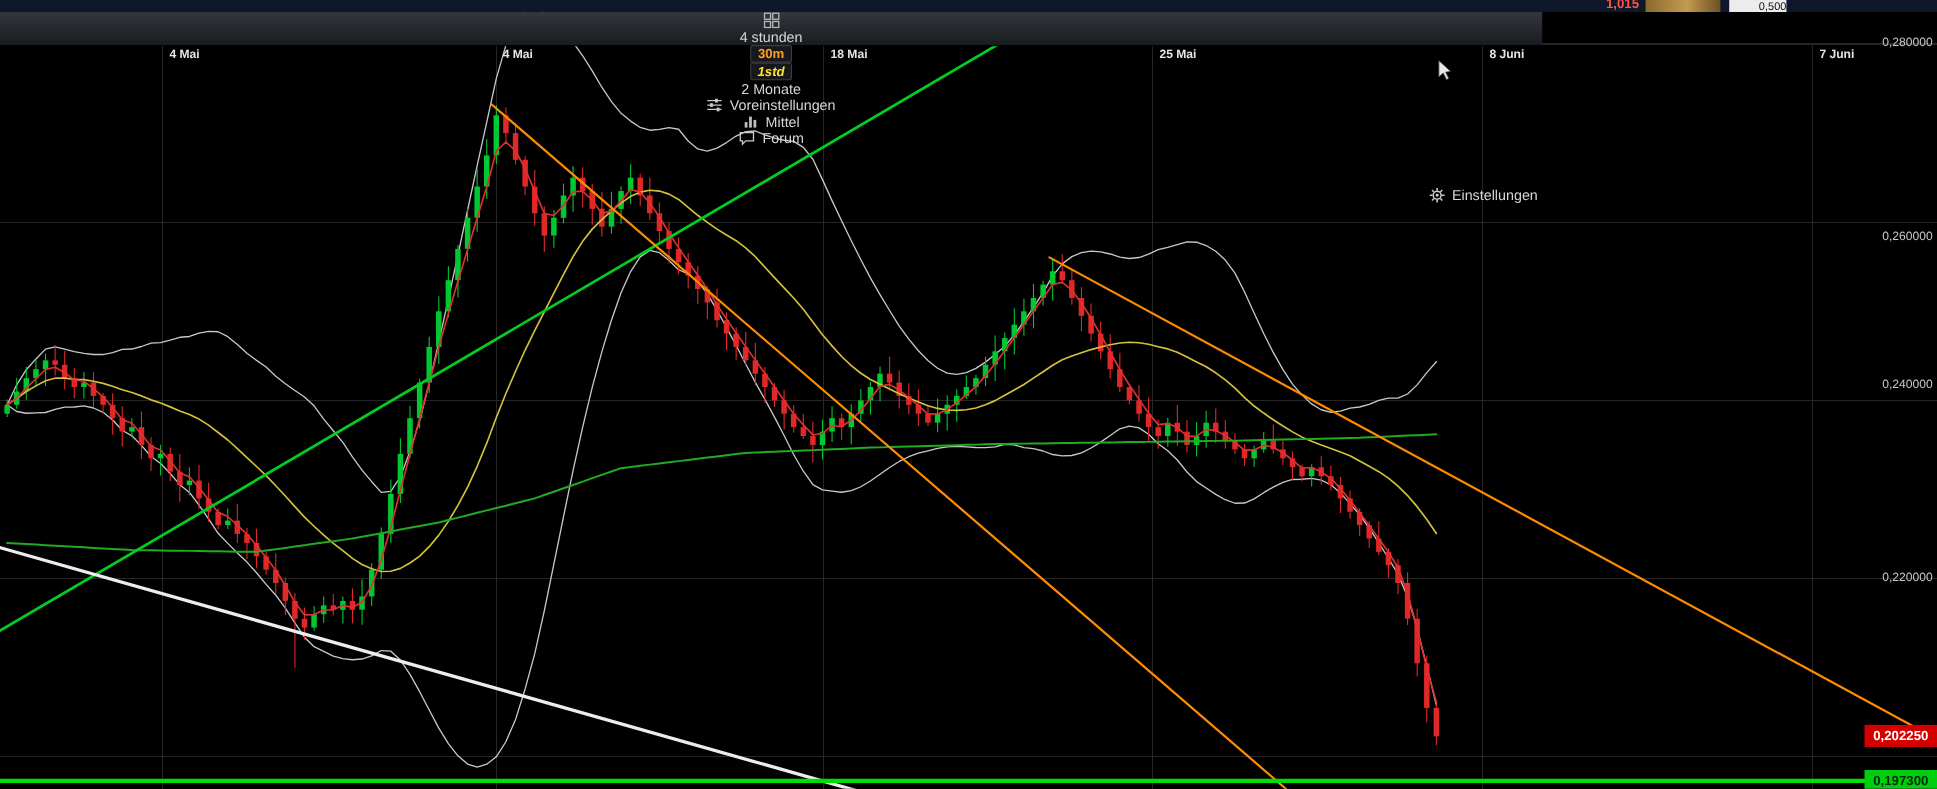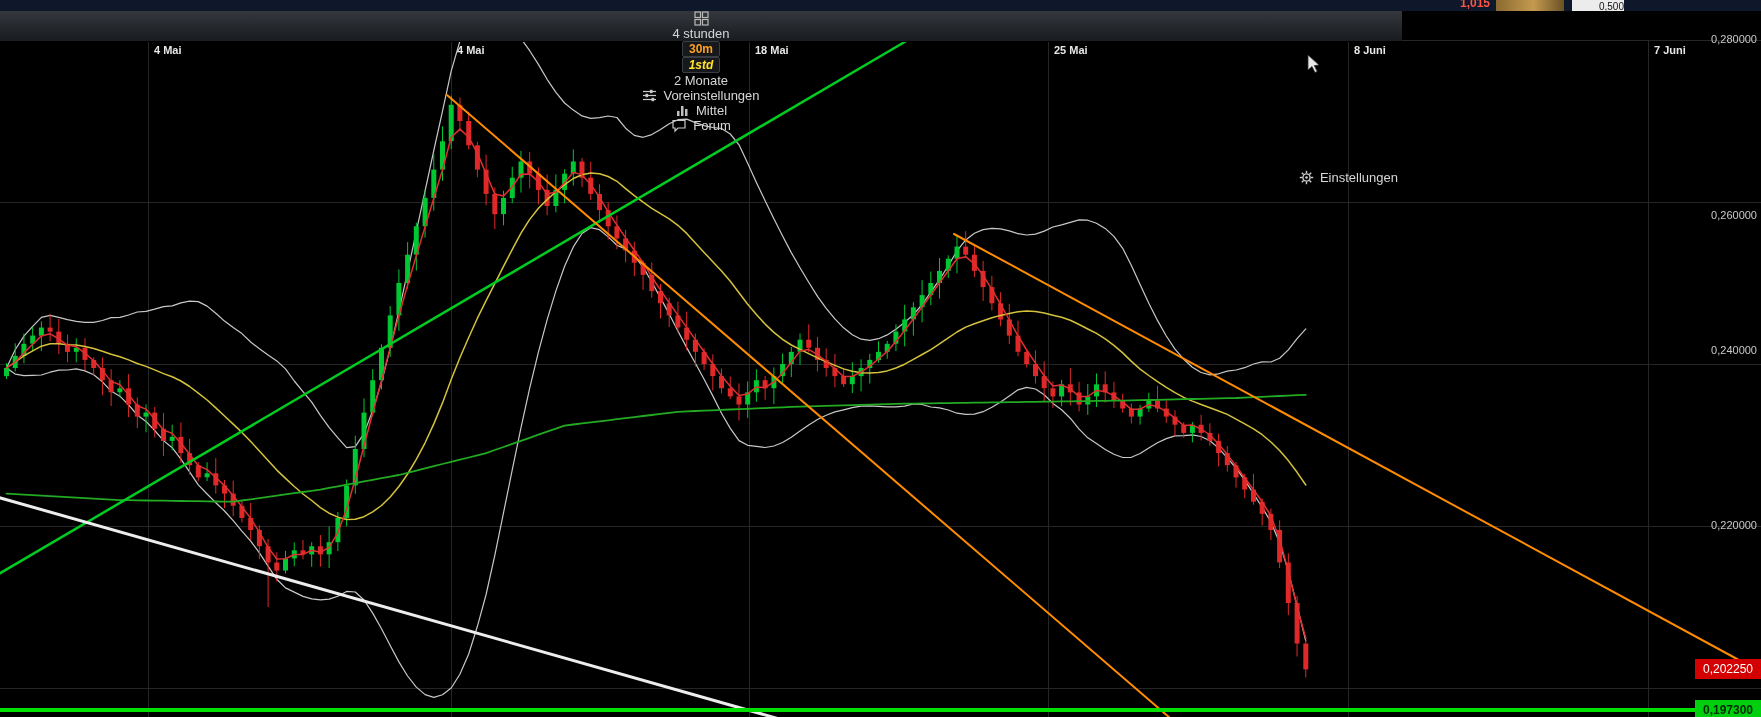--- a/index.html
+++ b/index.html
@@ -28,21 +28,21 @@
   .tb-right{margin-left:auto;display:flex;align-items:center;gap:6px;padding:0 4px 0 12px;cursor:pointer;height:100%;margin-top:37px;}
   .icon{display:flex;align-items:center;}
 
   
   #chart-svg{position:absolute;top:0;left:0;z-index:1;}
   #labels-layer{position:absolute;top:0;left:0;width:1761px;height:717px;z-index:4;pointer-events:none;}
   .x-label{position:absolute;color:#e6e6e6;font-size:11px;font-weight:bold;}
   .y-label{position:absolute;right:4px;color:#c9c9c9;font-size:11px;}
 
   #price-badge{position:absolute;right:0;top:659px;width:66px;height:20px;background:#d40000;color:#fff;
-               font-size:12px;font-weight:normal;text-align:center;line-height:20px;z-index:5;}
+               font-size:12px;font-weight:bold;text-align:center;line-height:20px;z-index:5;}
   #support-badge{position:absolute;right:0;top:700px;width:66px;height:20px;background:#00cf10;color:#012b01;
                font-size:12px;font-weight:bold;text-align:center;line-height:20px;z-index:5;}
   #cursor{position:absolute;left:1306px;top:54px;z-index:7;pointer-events:none;}
 </style>
 </head>
 <body>
 
 <div id="top-strip">
   <span class="strip-sell">1,015</span>
   <div class="strip-bar"></div>

